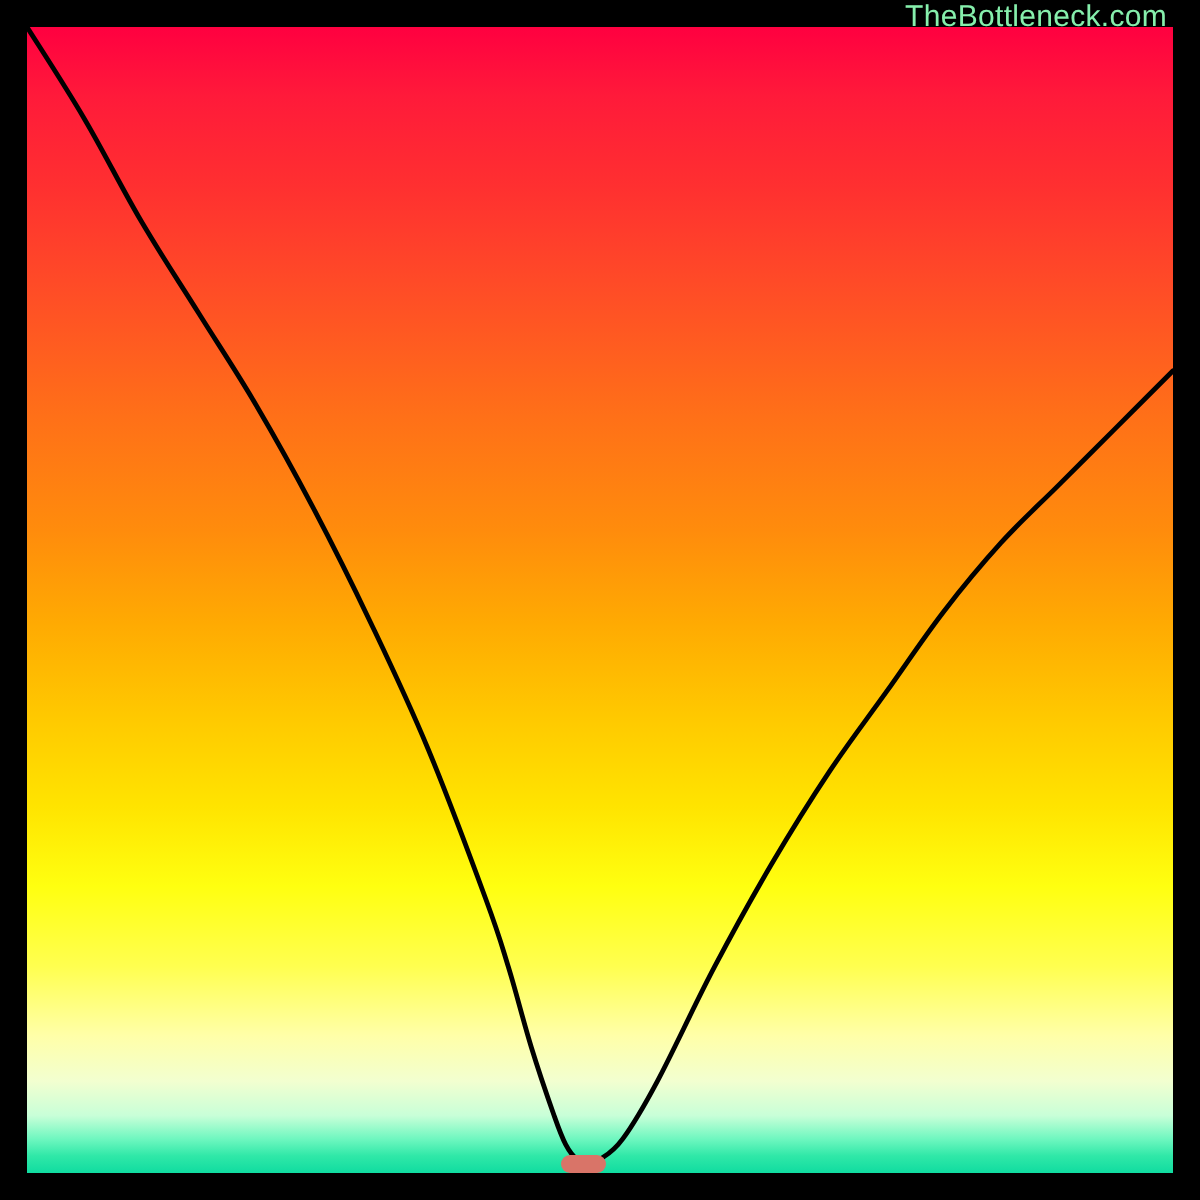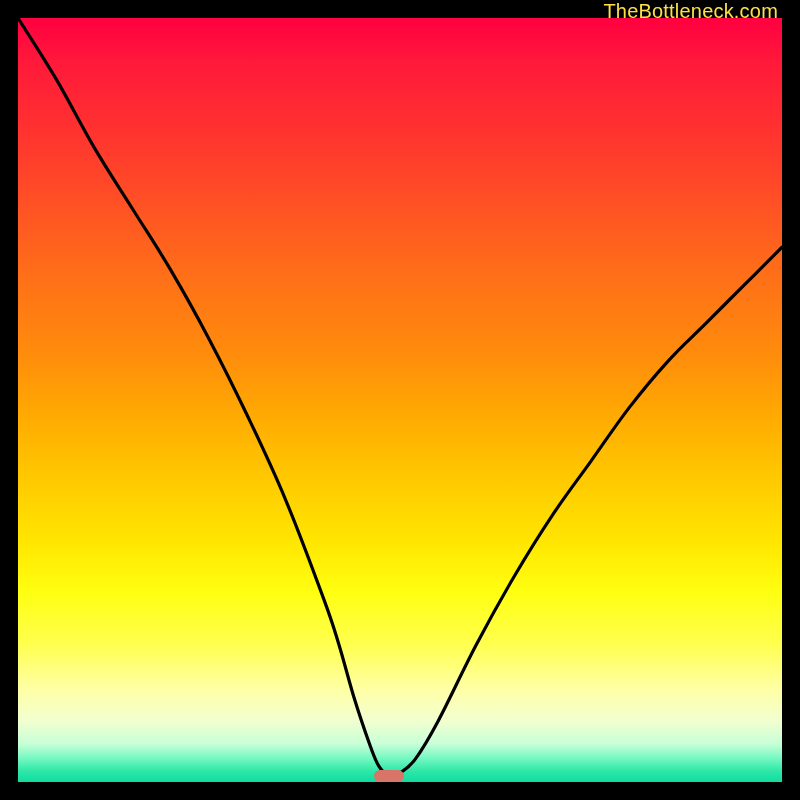--- a/index.html
+++ b/index.html
@@ -55,21 +55,21 @@
   .curve-svg {
     position: absolute;
     inset: 0;
     width: 100%;
     height: 100%;
   }
   .watermark {
     position: absolute;
     top: 0px;
     right: 22px;
-    color: #fde047;
+    color: #86efac;
     font-size: 20px;
     font-weight: 500;
     letter-spacing: 0.2px;
   }
 </style>
 </head>
 <body>
 
 <div class="frame">
   <div class="plot">

